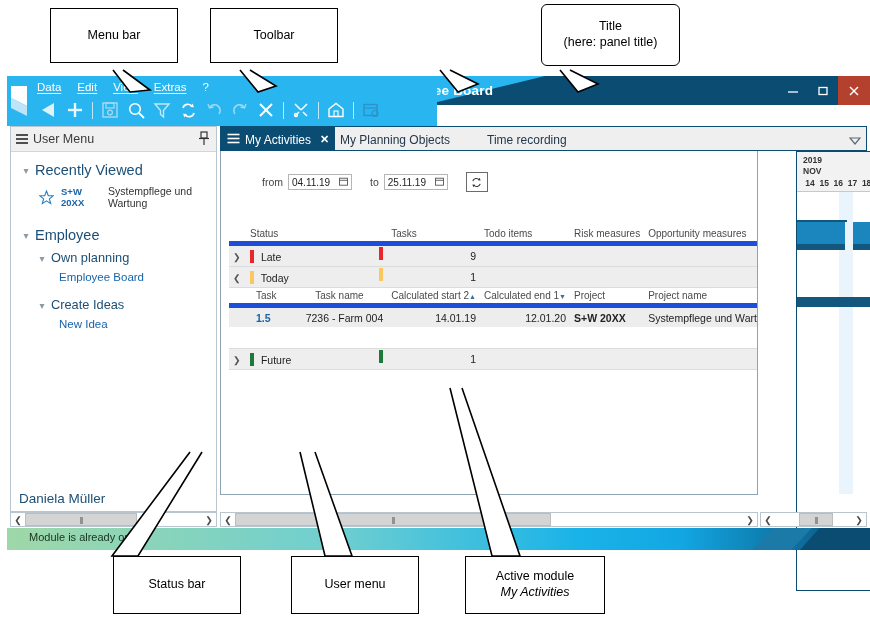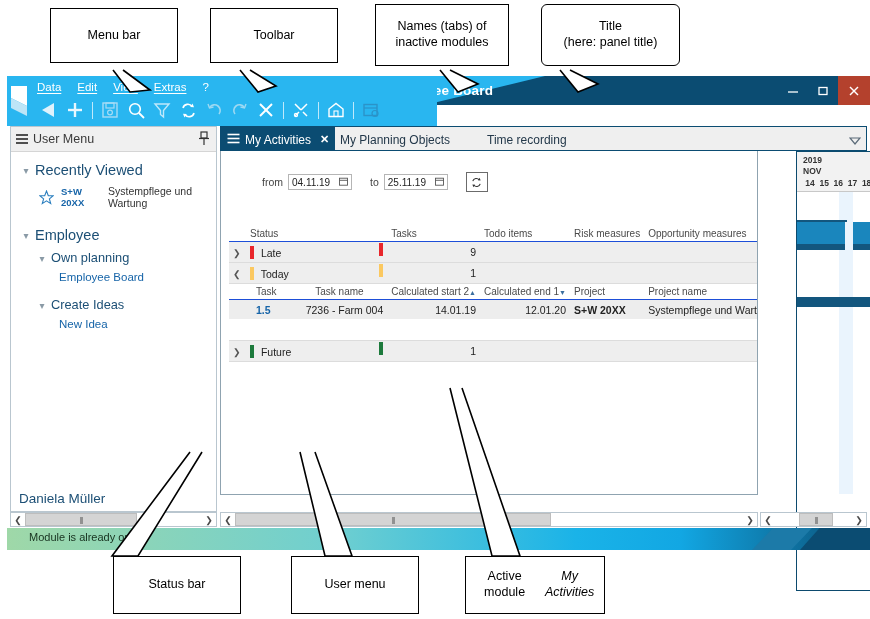--- a/index.html
+++ b/index.html
@@ -106,21 +106,21 @@
      display:flex;align-items:center;font-size:10.5px;color:#444;}
   .f-lbl{margin-left:41px;margin-right:5px;}
   .dfield{width:64px;height:16px;border:1px solid #b5b5b5;background:#fff;
      display:flex;align-items:center;justify-content:space-between;padding:0 3px;
      box-sizing:border-box;font-size:10px;color:#222;}
   .refresh-btn{width:20px;height:18px;border:1px solid #6b6b6b;background:#fff;
      display:flex;align-items:center;justify-content:center;margin-left:18px;}
 
   table.grid{position:absolute;left:8px;top:75px;width:528px;border-collapse:collapse;}
   table.grid th{font-size:10px;color:#4a4a4a;font-weight:normal;text-align:left;
-     padding:2px 4px;border-bottom:1px solid #1d4ed8;white-space:nowrap;}
+     padding:2px 4px;border-bottom:5px solid #1d4ed8;white-space:nowrap;}
   table.grid td{font-size:10.5px;color:#222;padding:2px 4px;white-space:nowrap;}
   tr.grouprow td{background:#eeeeee;border-top:1px solid #dcdcdc;border-bottom:1px solid #dcdcdc;height:16px;}
   tr.detailhdr th{background:#fff;}
   tr.datarow td{background:#ededed;height:15px;}
   .gexp{width:9px;display:inline-block;font-size:9px;color:#555;}
   .colbar{display:inline-block;width:4px;height:13px;vertical-align:-2px;margin-right:4px;}
   .num{text-align:right;}
   .lnk{color:#1664a8;font-weight:bold;}
   .sortmark{font-size:7px;color:#3a6e9e;}
 
@@ -174,35 +174,31 @@
 
     <polyline points="450,388 492,556 520,556 462,388" fill="#fff" stroke="#000" stroke-width="1.6"></polyline>
   </svg>
 
   <div class="callout" style="left:210px;top:8px;width:128px;height:55px;">
     <span>Toolbar</span>
   </div>
   <div class="callout" style="left:50px;top:8px;width:128px;height:55px;">
     <span>Menu bar</span>
   </div>
-  <div class="callout" style="left:375px;top:4px;width:134px;height:62px;flex-direction:column;">
-    <span>Names (tabs) of</span>
-    <span>inactive modules</span>
-  </div>
   <div class="callout" style="left:541px;top:4px;width:139px;height:62px;flex-direction:column;border-radius:6px;">
     <span>Title</span>
     <span>(here: panel title)</span>
   </div>
   <div class="callout" style="left:113px;top:556px;width:128px;height:58px;">
     <span>Status bar</span>
   </div>
   <div class="callout" style="left:291px;top:556px;width:128px;height:58px;">
     <span>User menu</span>
   </div>
-  <div class="callout" style="left:465px;top:556px;width:140px;height:58px;flex-direction:row;">
+  <div class="callout" style="left:465px;top:556px;width:140px;height:58px;flex-direction:column;">
     <span>Active module</span>
     <span class="it">My Activities</span>
   </div>
 
   <div class="app">
 
     <div class="titlebar">
       <div class="tb-lightstrip"></div>
       <div class="tb-diag2"></div>
       <div class="tb-diag"></div>

